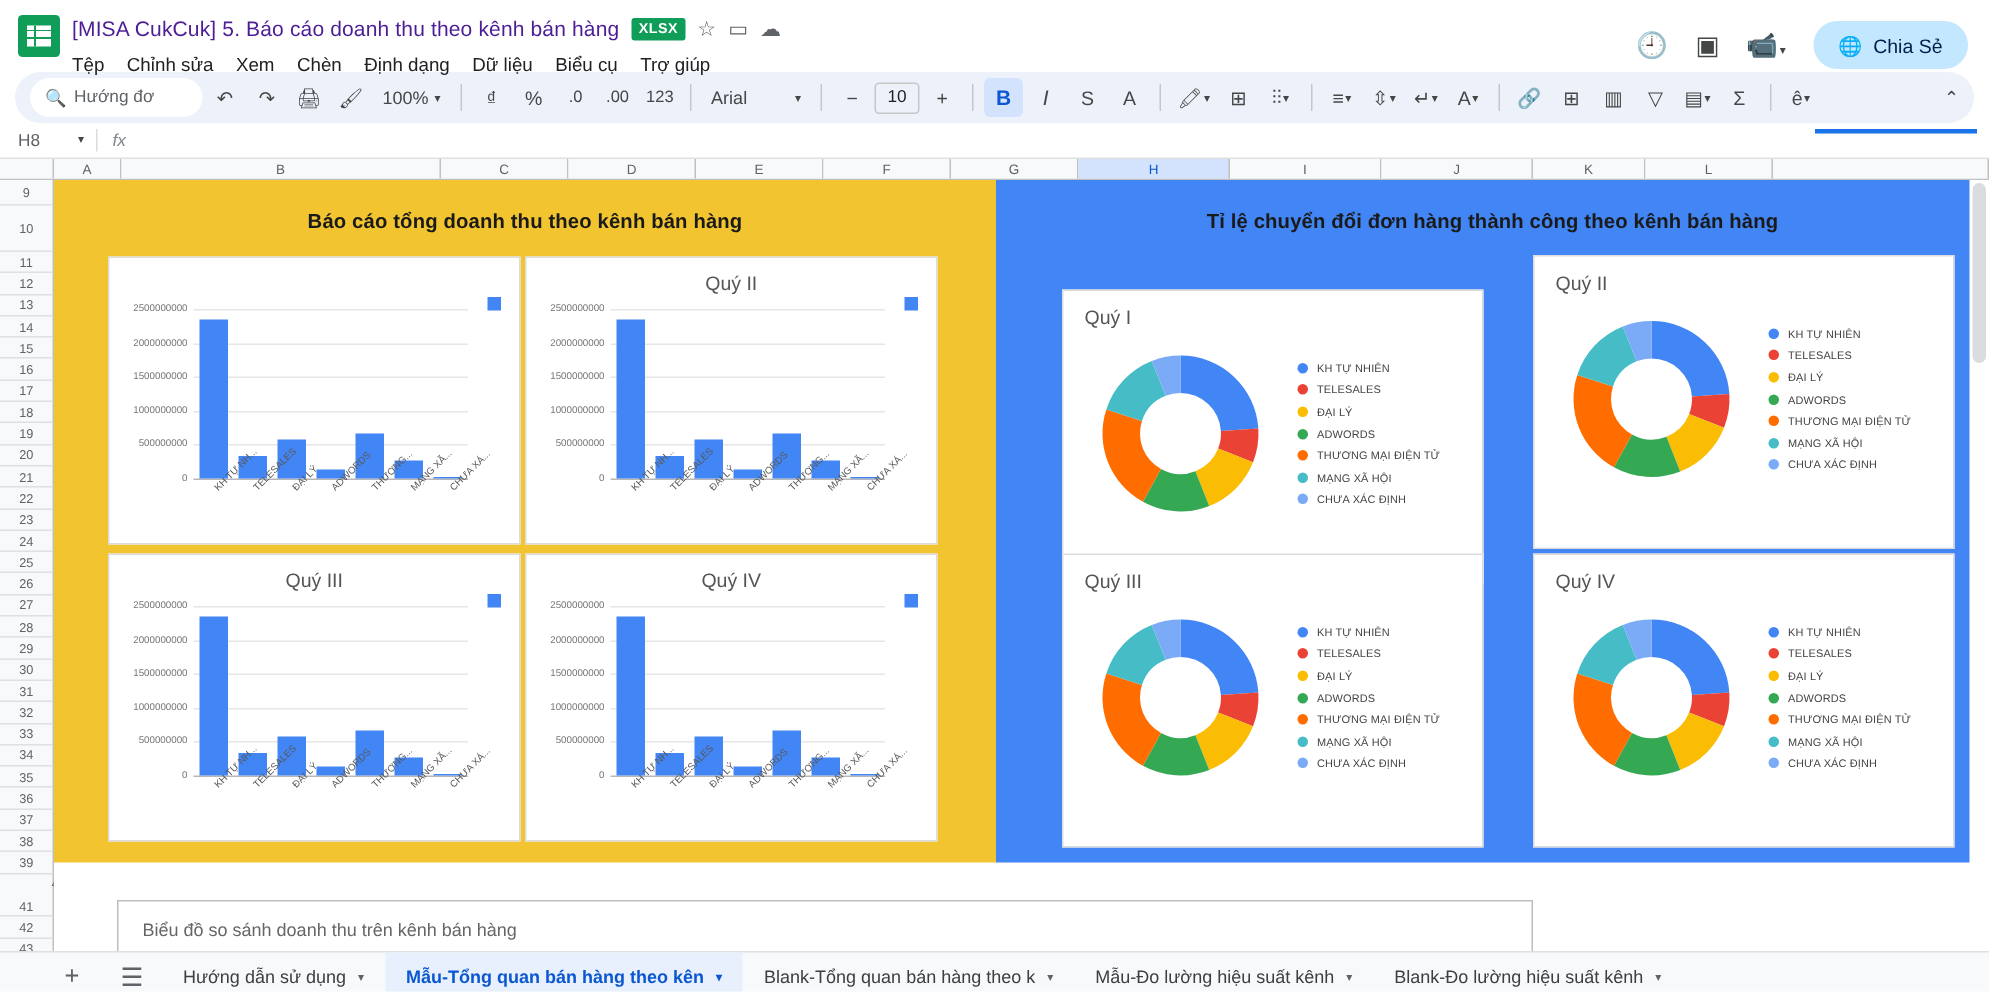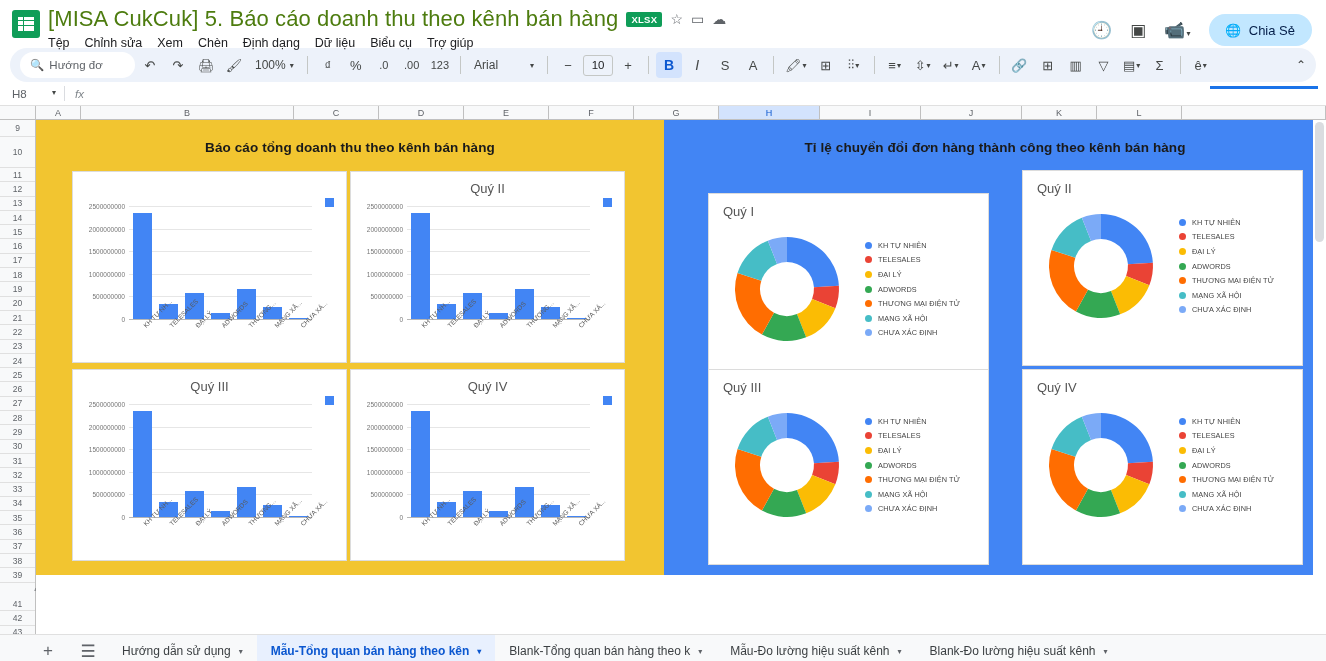--- a/index.html
+++ b/index.html
@@ -20,21 +20,21 @@
   }
   .doc-icon::after{
     content:"";position:absolute;left:6px;top:7px;width:16px;height:14px;
     background:
       linear-gradient(to bottom, transparent 3px,#0f9d58 3px,#0f9d58 4px,transparent 4px),
       linear-gradient(to bottom, transparent 8px,#0f9d58 8px,#0f9d58 9px,transparent 9px),
       linear-gradient(to right, transparent 5px,#0f9d58 5px,#0f9d58 6px,transparent 6px);
   }
   .title-block{ display:flex; flex-direction:column; }
   .title-row{ display:flex; align-items:center; gap:8px; height:26px; }
-  .doc-title{ font-size:22px; color:#4d7c0f; white-space:nowrap; letter-spacing:.1px;}
+  .doc-title{ font-size:14px; color:#4c1d95; white-space:nowrap; letter-spacing:.1px;}
   .badge-xlsx{
     background:#0f9d58;color:#fff;font-size:9.5px;font-weight:bold;
     padding:2px 5px;border-radius:2px;letter-spacing:.3px;
   }
   .ticon{ color:#5f6368; font-size:14px; line-height:1; cursor:pointer; }
   .menu-row{ display:flex; gap:15px; height:20px; align-items:center; margin-top:1px; }
   .menu-row span{ font-size:12.5px; color:#202124; white-space:nowrap; }
   .top-right{ margin-left:auto; display:flex; align-items:center; gap:18px; padding-top:8px; }
   .top-right .ri{ color:#444746; font-size:17px; }
   .share-btn{
@@ -690,20 +690,23 @@
                 <span>MẠNG XÃ HỘI</span>
               </div>
               <div class="dn-li">
                 <div class="dot" style="background:#7BAAF7"></div>
                 <span>CHƯA XÁC ĐỊNH</span>
               </div>
             </div>
           </div>
         </div>
 
+      <div class="bottom-card">
+        <div class="bt">Biểu đồ so sánh doanh thu trên kênh bán hàng</div>
+      </div>
     </div>
   </div>
   <div class="vscroll">
     <div class="vthumb"></div>
   </div>
 </div>
 
 <div class="tabbar">
   <div class="tb-ic">+</div>
   <div class="tb-ic">☰</div>

